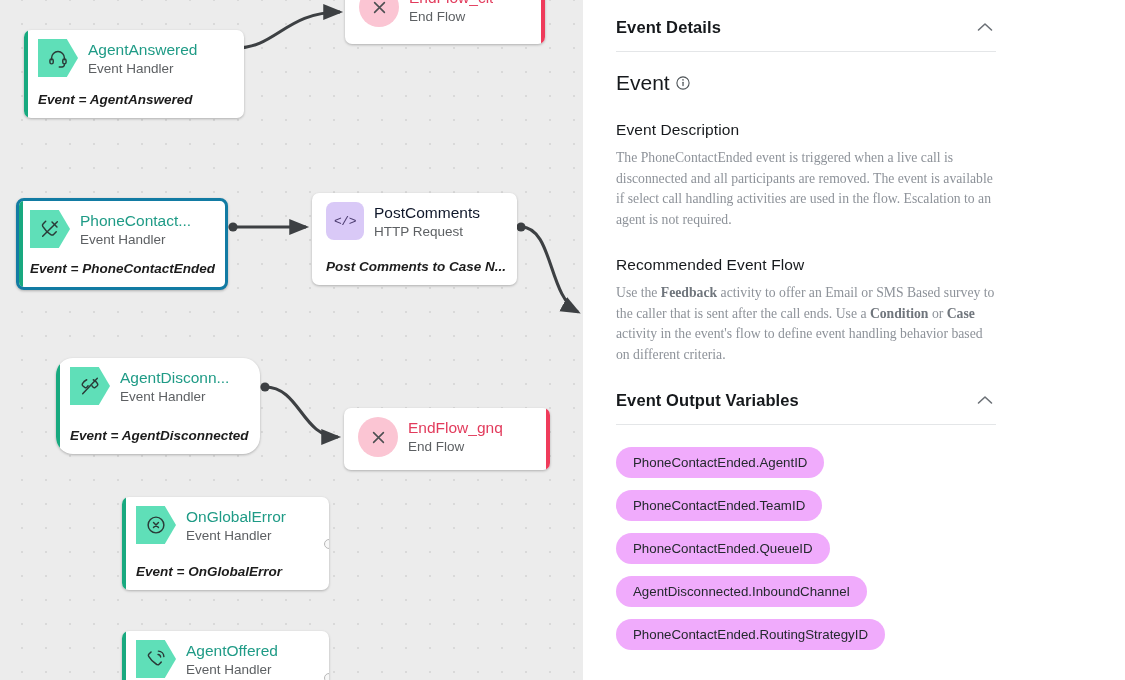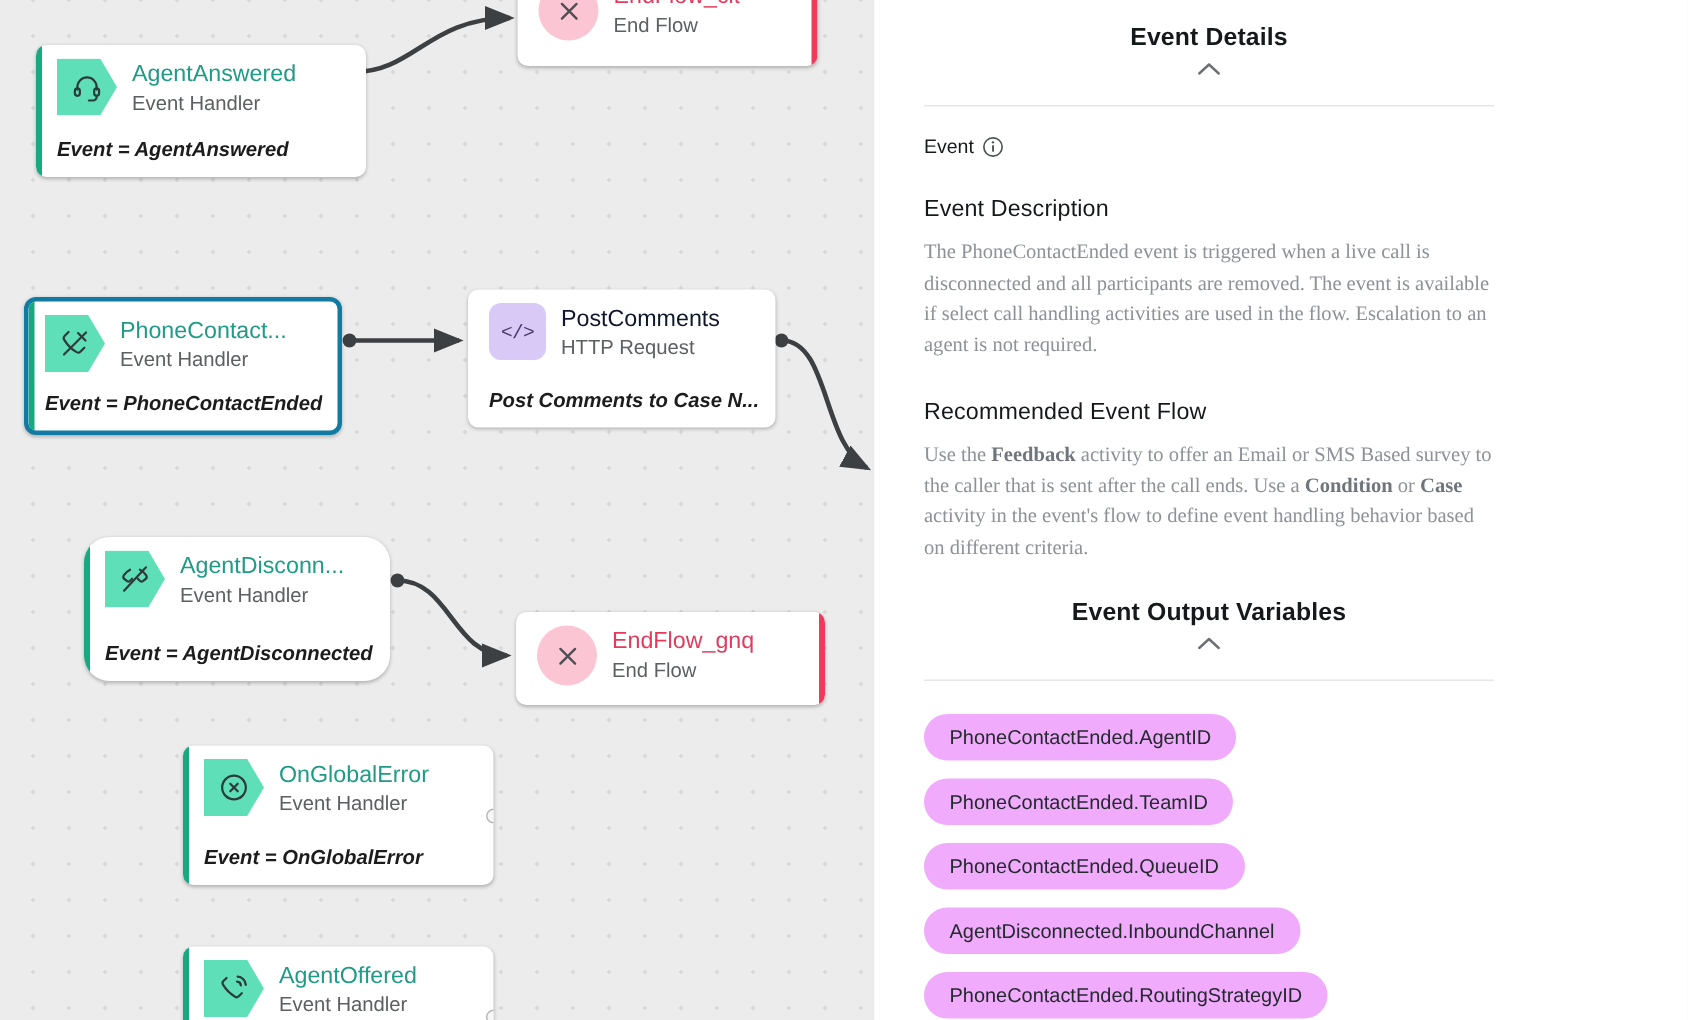--- a/index.html
+++ b/index.html
@@ -81,28 +81,27 @@
   }
 
   
   #panel {
     flex: 1 1 auto; height: 680px; background: #fff;
     padding: 16px 33px 0 33px; overflow: hidden; position: relative;
   }
   .sec-head {
     display: flex; align-items: center; justify-content: space-between;
     padding-bottom: 13px;
-    flex-direction: column;
   }
   .sec-title { font-size: 16.5px; font-weight: bold; color: #16191c; letter-spacing: .1px; }
   .chev { width: 22px; height: 22px; display:flex; align-items:center; justify-content:center; cursor:pointer; }
   .divider { height: 1px; background: #e4e6e8; }
 
   .field-label {
-    font-size: 13px; color: #16191c; margin-top: 19px;
+    font-size: 21px; color: #16191c; margin-top: 19px;
     display: flex; align-items: center; gap: 6px;
   }
   .info-icon { display:flex; align-items:center; }
   .serif { font-family: "Liberation Serif", serif; color: #8d9299; }
   .field-value { font-size: 13.5px; margin-top: 7px; line-height: 18px; }
 
   .sub-head {
     font-size: 15.5px; color: #16191c; margin-top: 26px; margin-bottom: 9px; letter-spacing:.1px;
   }
   .body-text {

